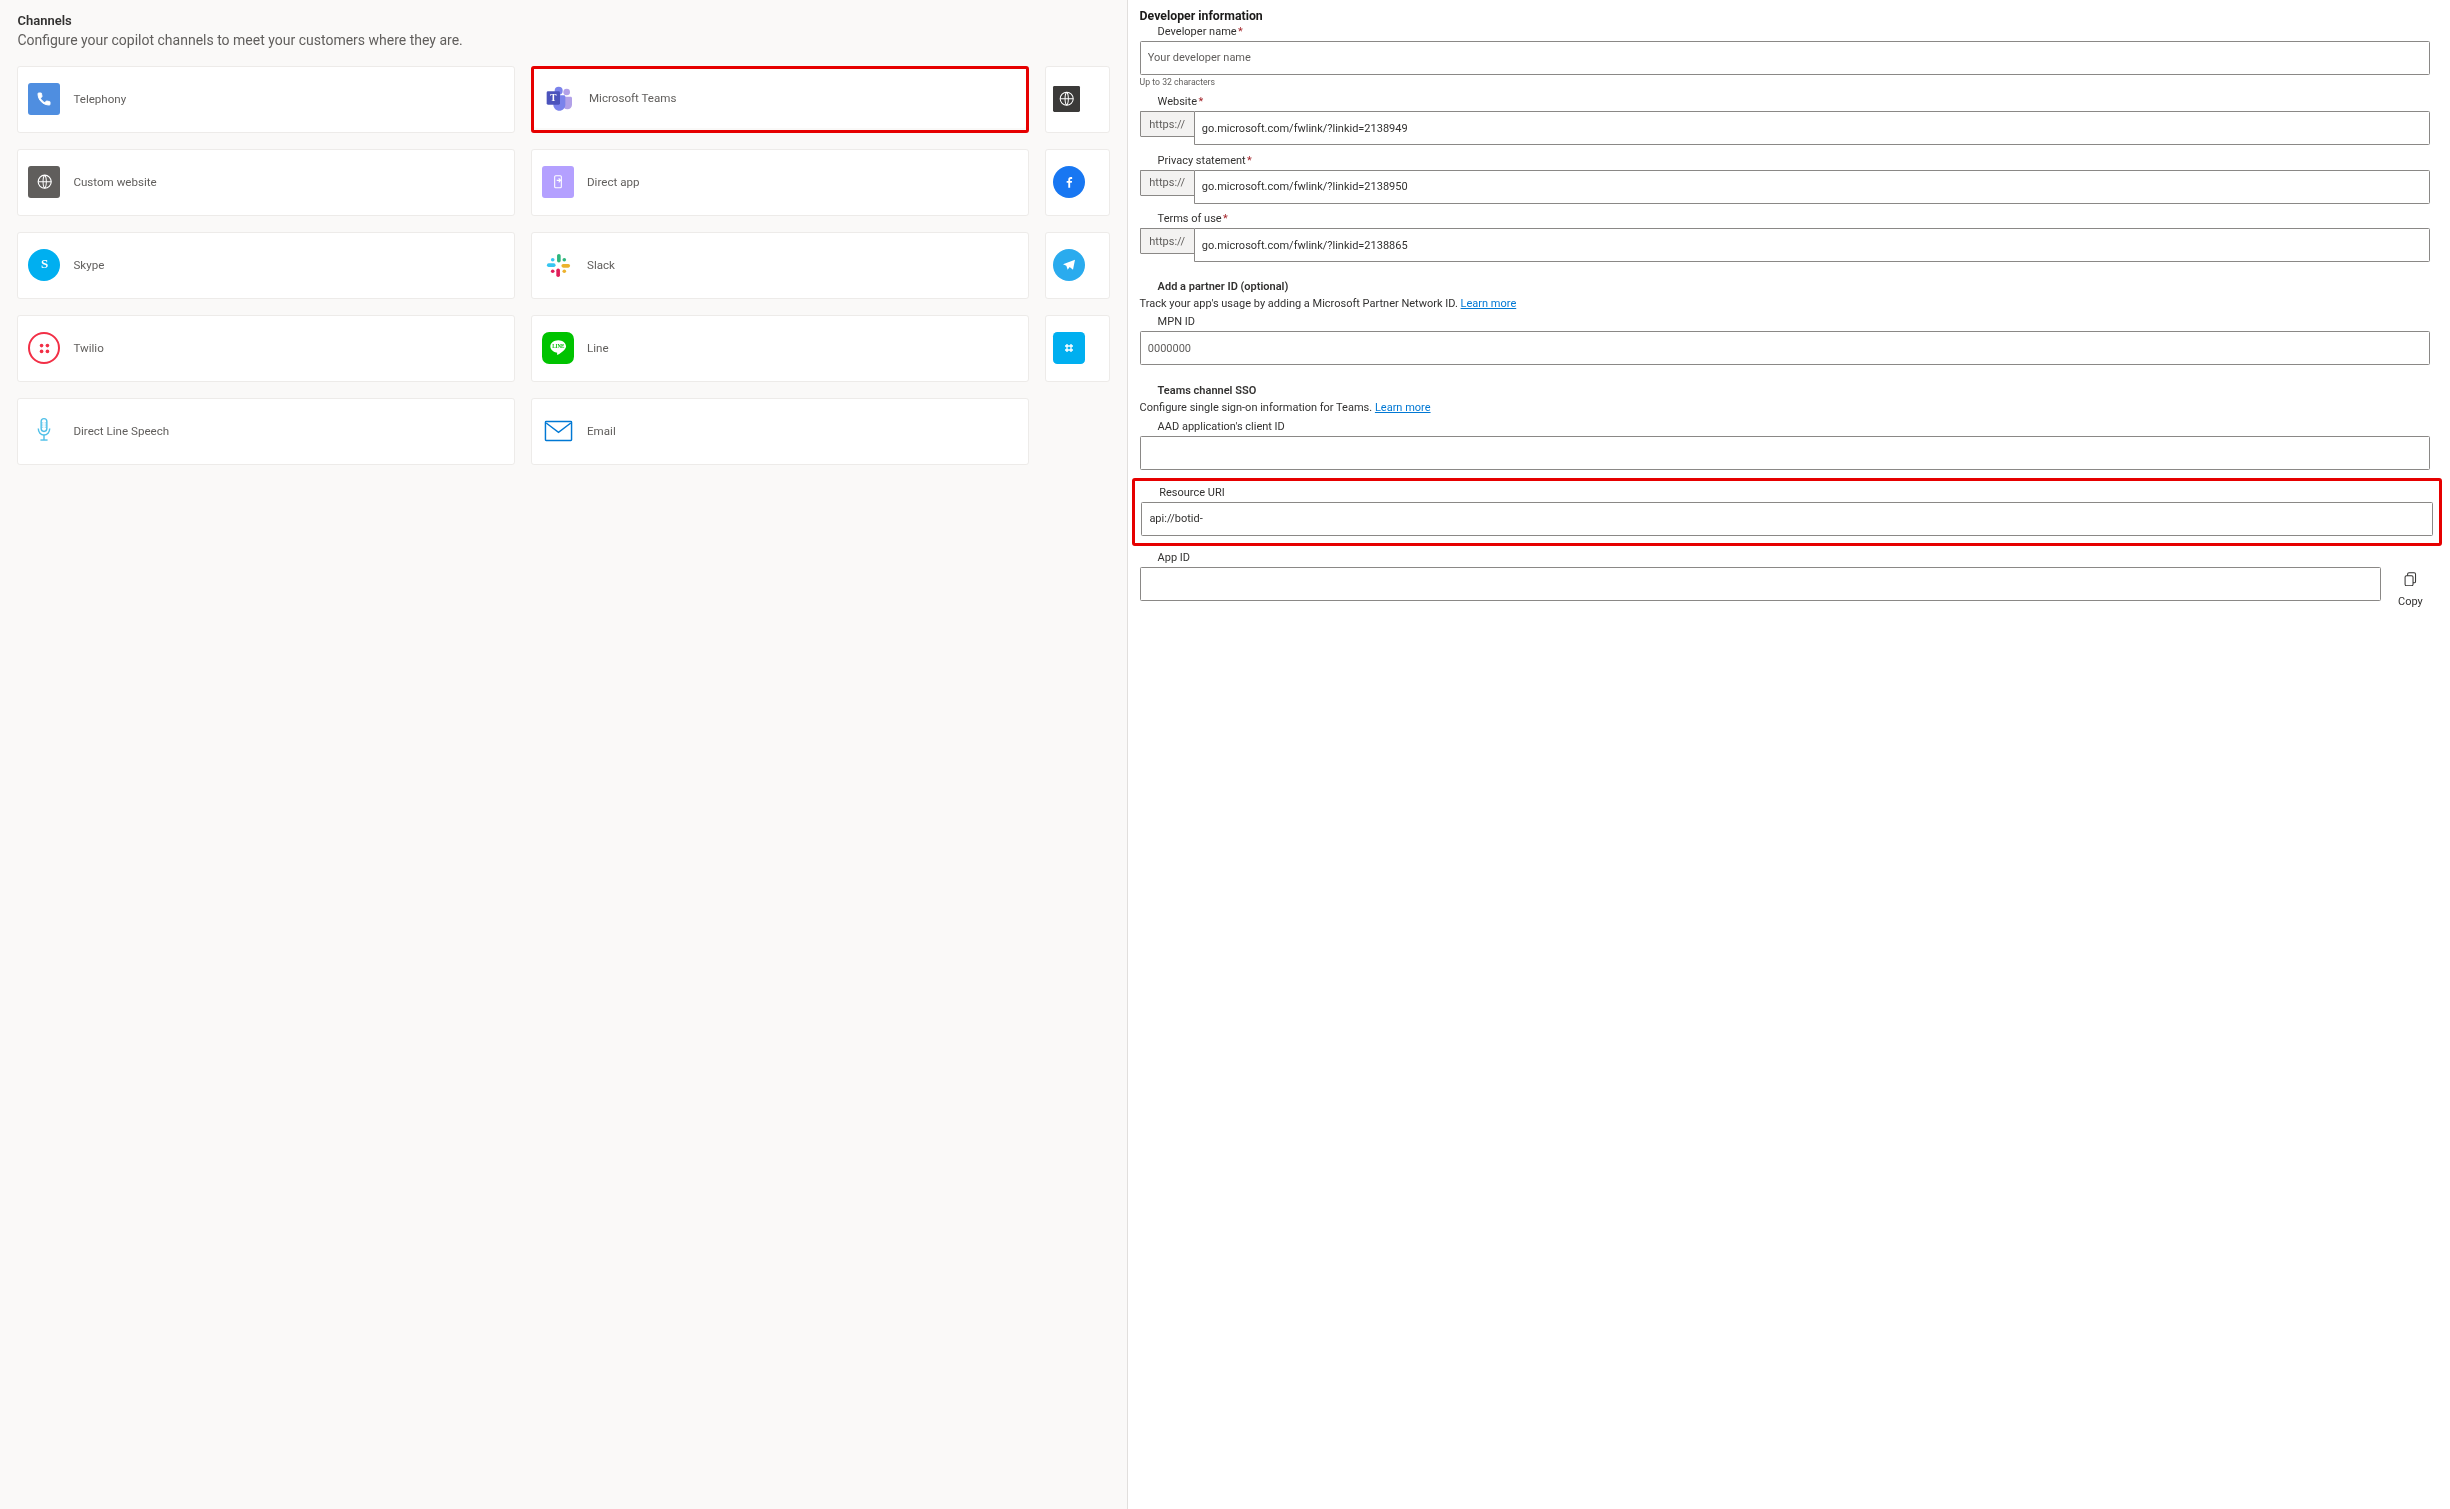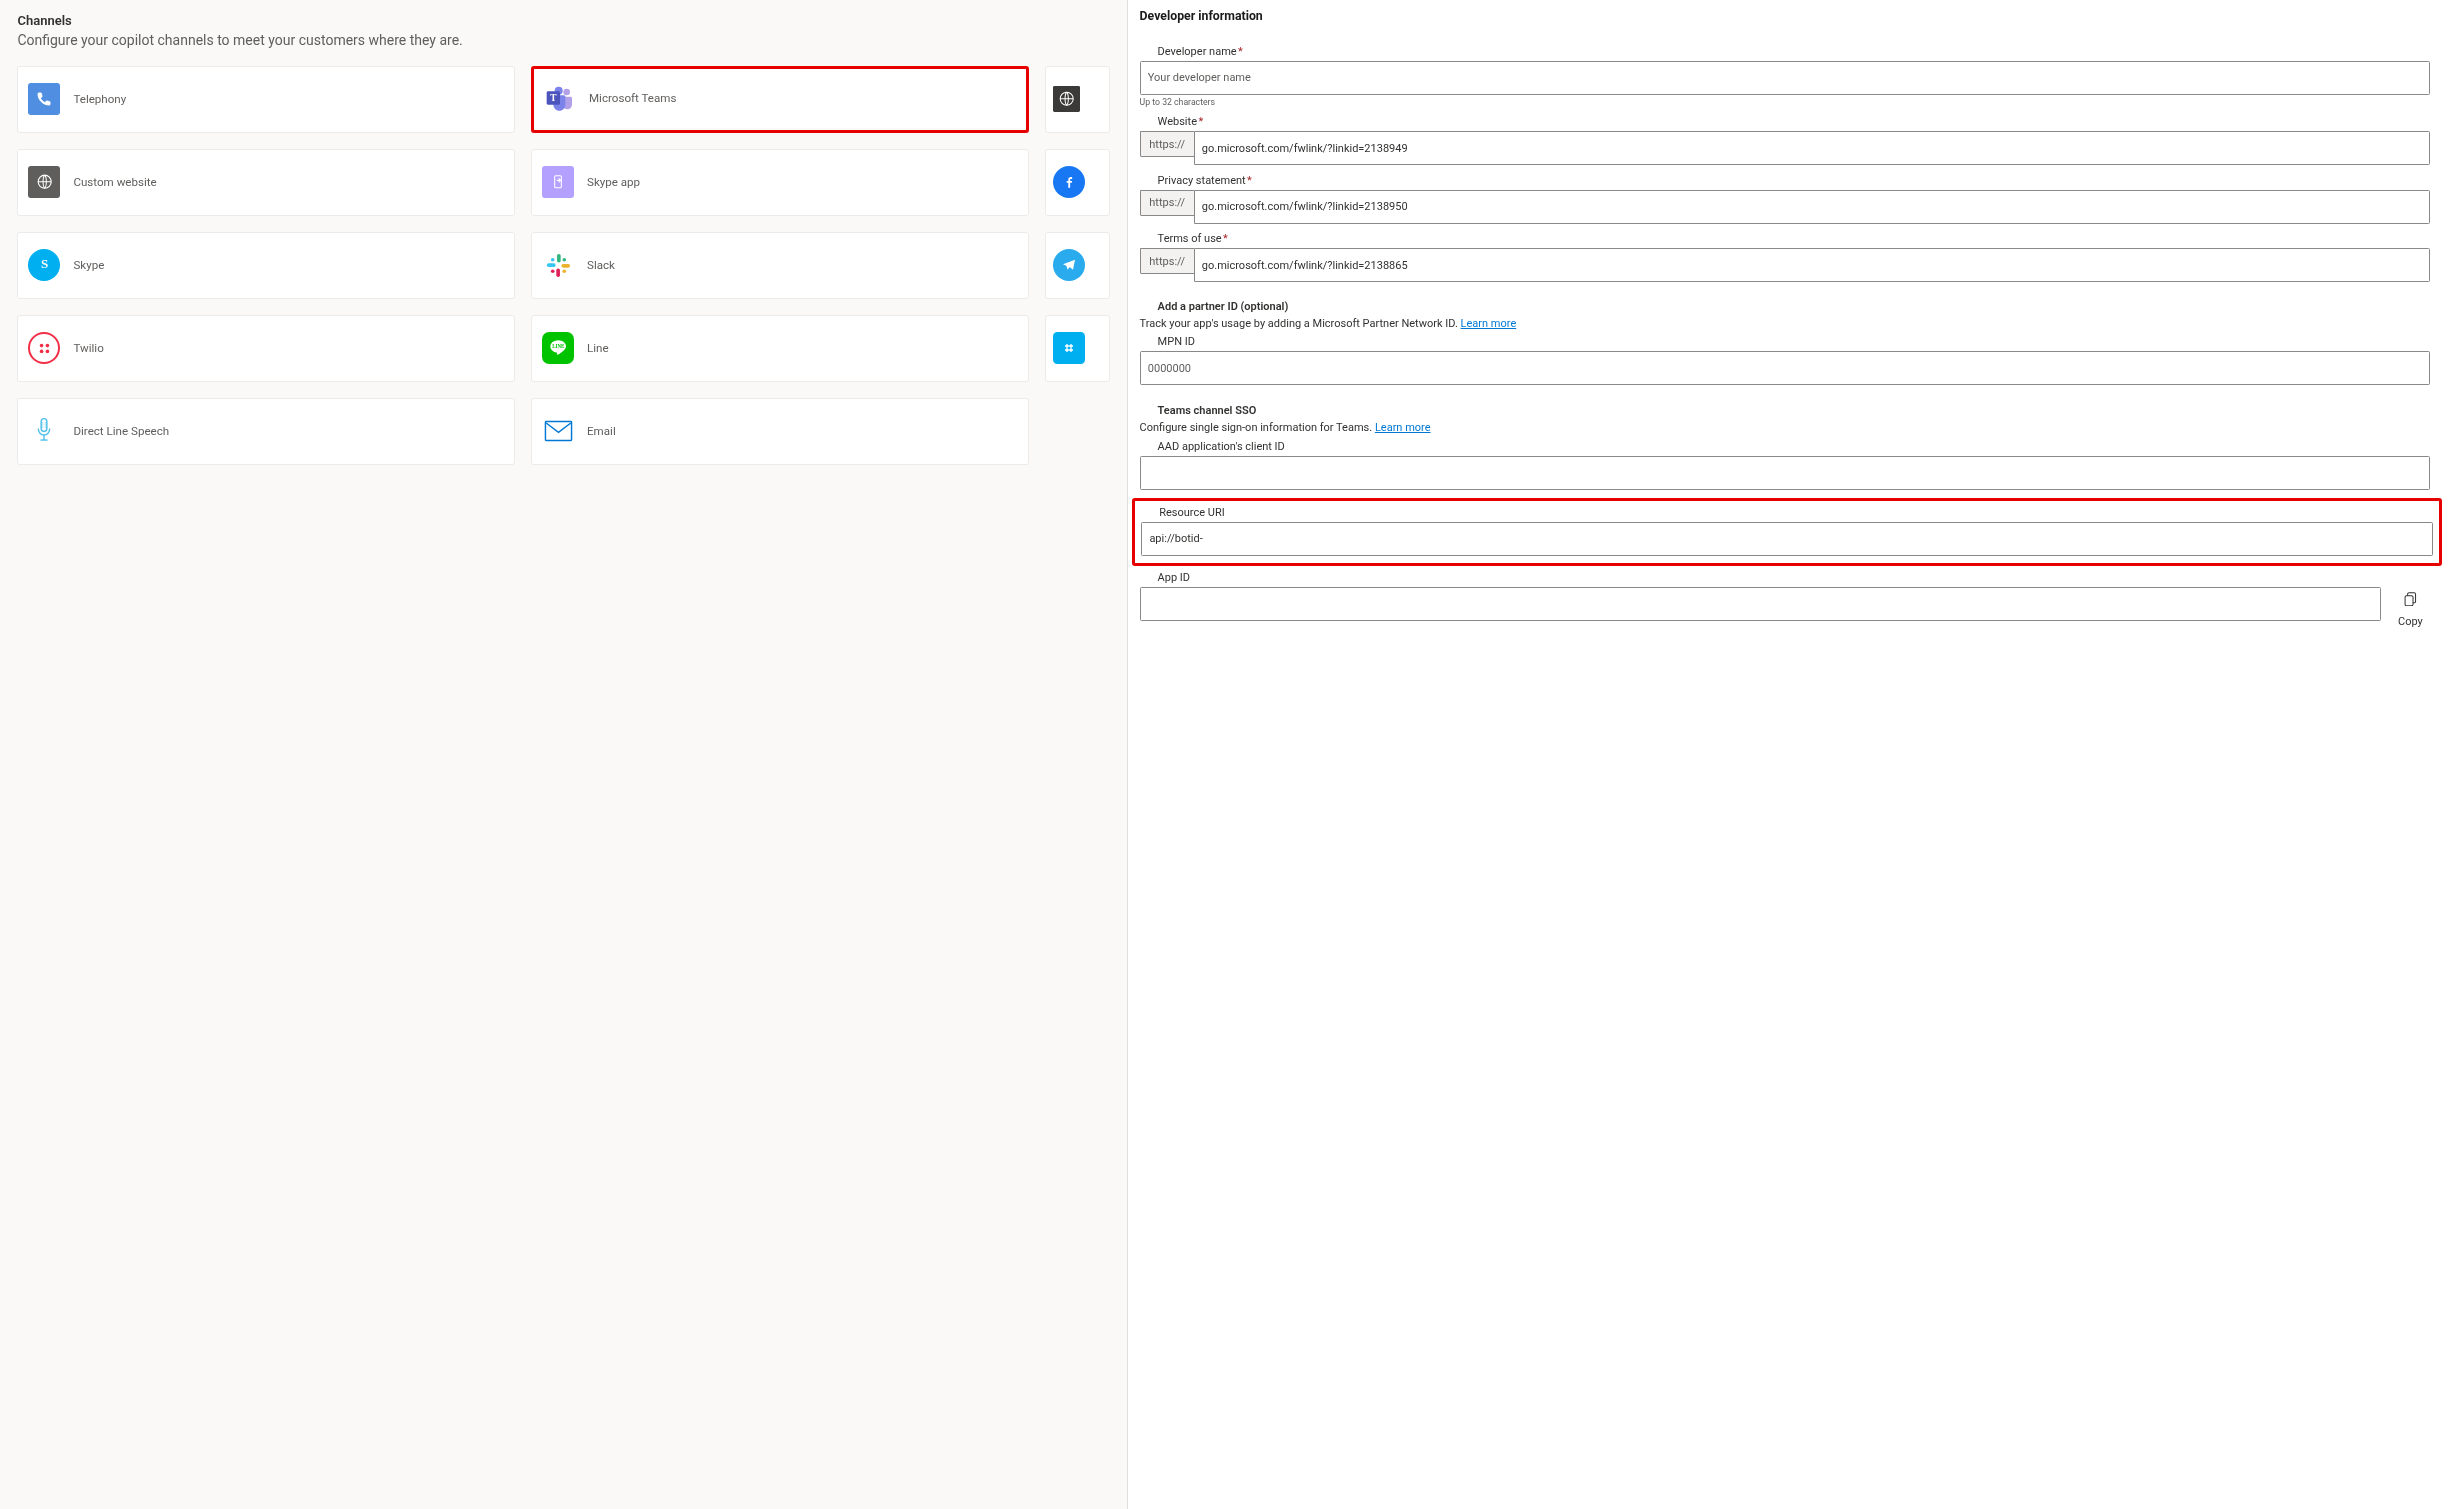--- a/index.html
+++ b/index.html
@@ -31,21 +31,21 @@
     .panel-title {
       font-size: 13px;
       font-weight: 600;
       color: #323130;
       margin-bottom: 4.3px;
     }
     .panel-title-dark {
       font-size: 12.3px;
       font-weight: 700;
       color: #1b1a19;
-      margin-bottom: 22px;
+      margin-bottom: 2px;
     }
     .panel-subtitle {
       font-size: 14px;
       color: #605e5c;
       margin-bottom: 17.4px;
     }
     .channel-grid {
       display: grid;
       grid-template-columns: 1fr 1fr 65px;
       gap: 16px;
@@ -275,21 +275,21 @@
       <span class="channel-label">Custom website</span>
     </div>
 
     <div class="channel-card">
       <div class="channel-icon icon-mobile-app">
         <svg width="16" height="17.4" viewBox="0 0 24 24">
             <rect x="7" y="3" width="10" height="18" rx="1.5" fill="none" stroke="#fff" stroke-width="1.6"></rect>
             <path d="M13 7l3 3-3 3M10 10h6" fill="none" stroke="#fff" stroke-width="1.6"></path>
           </svg>
       </div>
-      <span class="channel-label">Skype app</span>
+      <span class="channel-label">Direct app</span>
     </div>
 
     <div class="channel-card partial-right">
       <div class="channel-icon icon-facebook-circle">
         <svg width="14.5" height="14.5" viewBox="0 0 24 24">
             <path fill="#fff" d="M13.5 21v-8h2.7l.4-3.1h-3.1V8c0-.9.3-1.5 1.6-1.5h1.7V3.7C16.5 3.6 15.5 3.5 14.4 3.5c-2.4 0-4 1.5-4 4.1v2.3H7.7V13h2.7v8h3.1z"></path>
           </svg>
       </div>
     </div>
 

